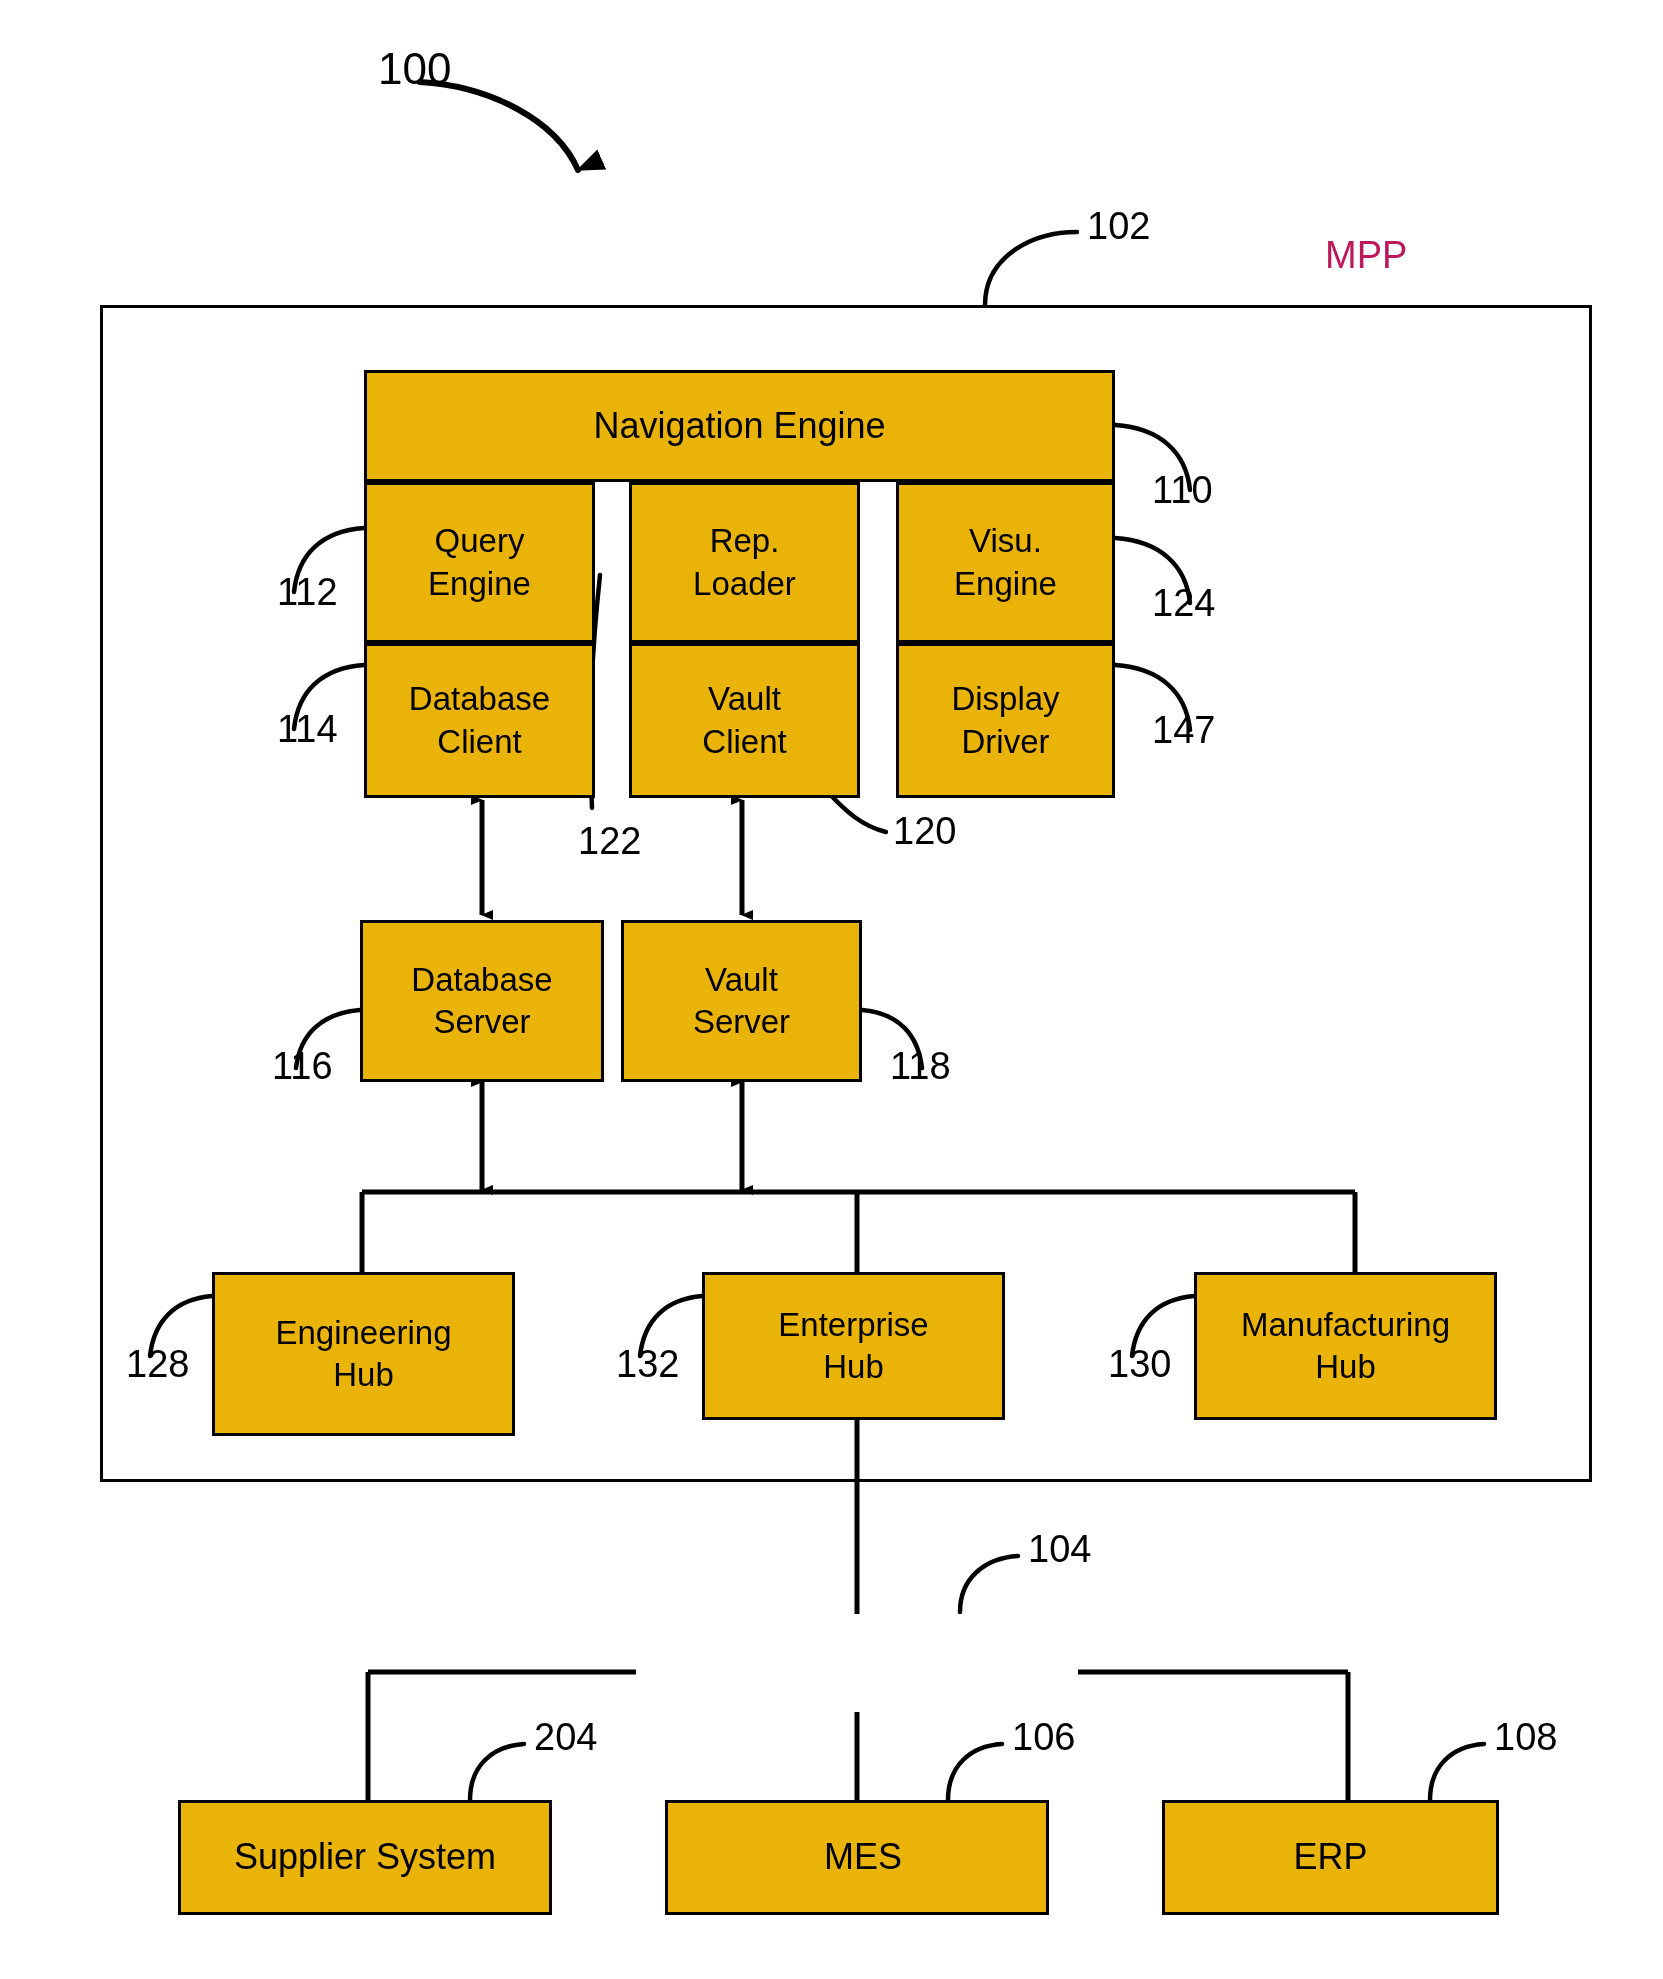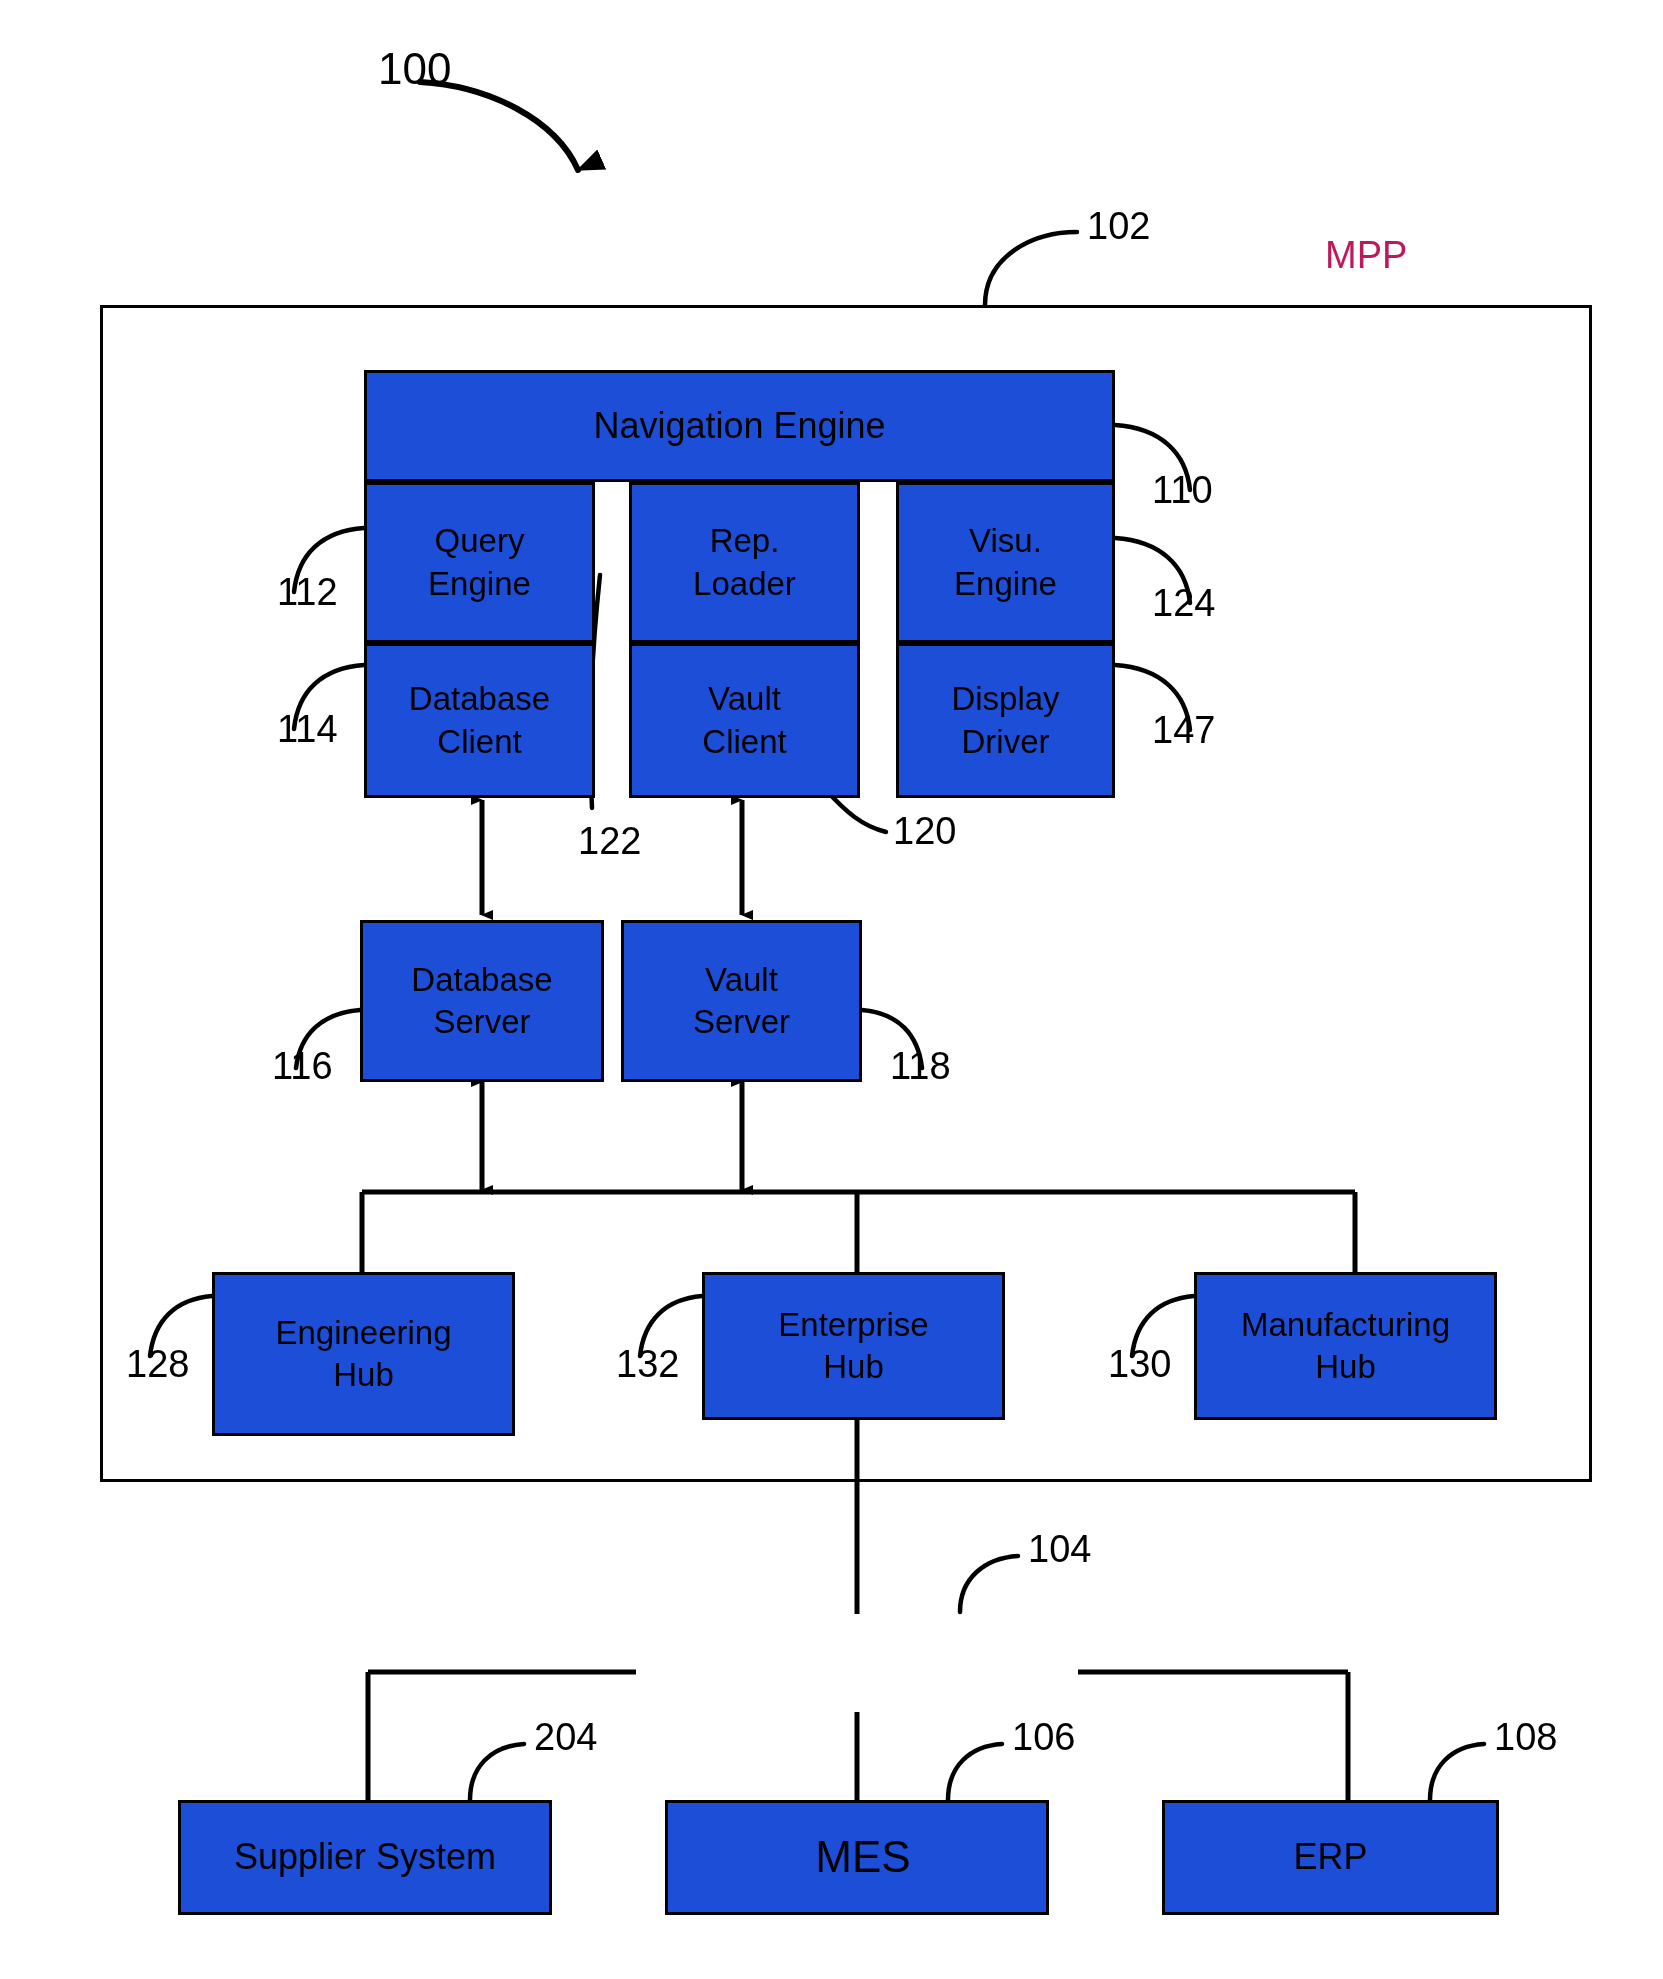--- a/index.html
+++ b/index.html
@@ -22,21 +22,21 @@
     position: absolute;
     top: 0;
     left: 0;
     width: 1663px;
     height: 1979px;
   }
   .box {
     position: absolute;
     box-sizing: border-box;
     border: 3px solid #000;
-    background: #1d4ed8;
+    background: #eab308;
     display: flex;
     align-items: center;
     justify-content: center;
     text-align: center;
     font-size: 33px;
     line-height: 1.28;
     font-family: "Liberation Sans", sans-serif;
     color: #000;
     white-space: pre-line;
     z-index: 3;
@@ -242,19 +242,19 @@
 
   <div class="box" style="left:1194px; top:1272px; width:303px; height:148px;">Manufacturing
 Hub</div>
   <div class="ref" style="left:1108px; top:1343px;">130</div>
 
   <div class="ref" style="left:1028px; top:1528px;">104</div>
 
   <div class="box" style="left:178px; top:1800px; width:374px; height:115px; font-size:36px;">Supplier System</div>
   <div class="ref" style="left:534px; top:1716px;">204</div>
 
-  <div class="box" style="left:665px; top:1800px; width:384px; height:115px; font-size:44px;padding-left:12px;">MES</div>
+  <div class="box" style="left:665px; top:1800px; width:384px; height:115px; font-size:36px;padding-left:12px;">MES</div>
   <div class="ref" style="left:1012px; top:1716px;">106</div>
 
   <div class="box" style="left:1162px; top:1800px; width:337px; height:115px; font-size:36px;">ERP</div>
   <div class="ref" style="left:1494px; top:1716px;">108</div>
 
 </div>
 
 </body></html>

